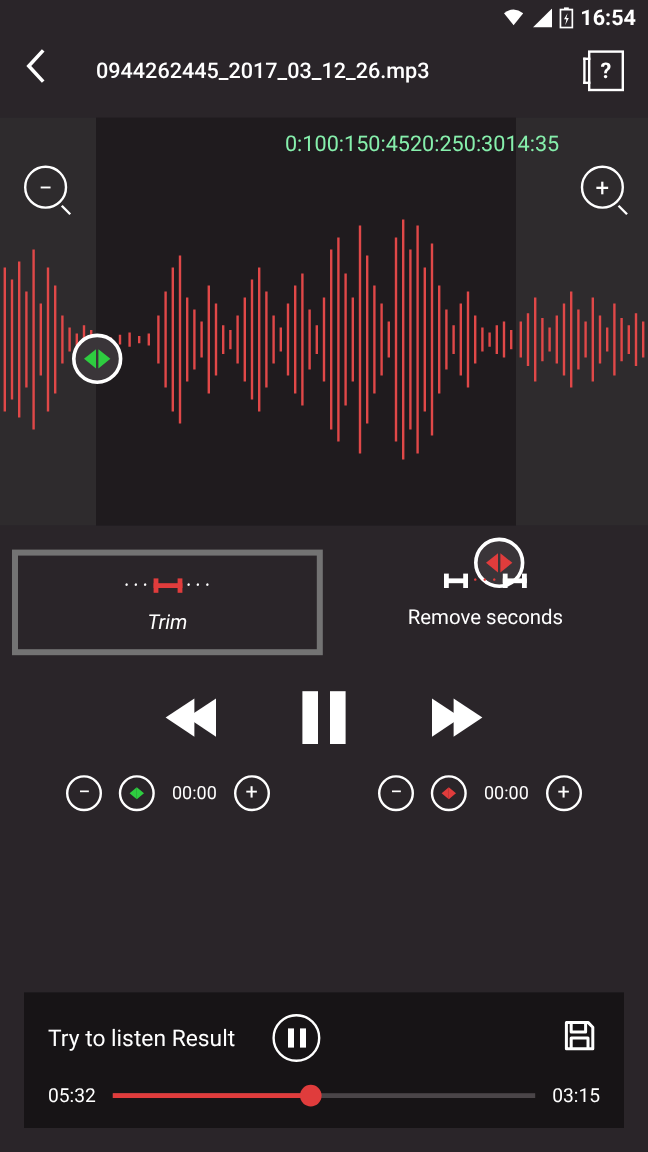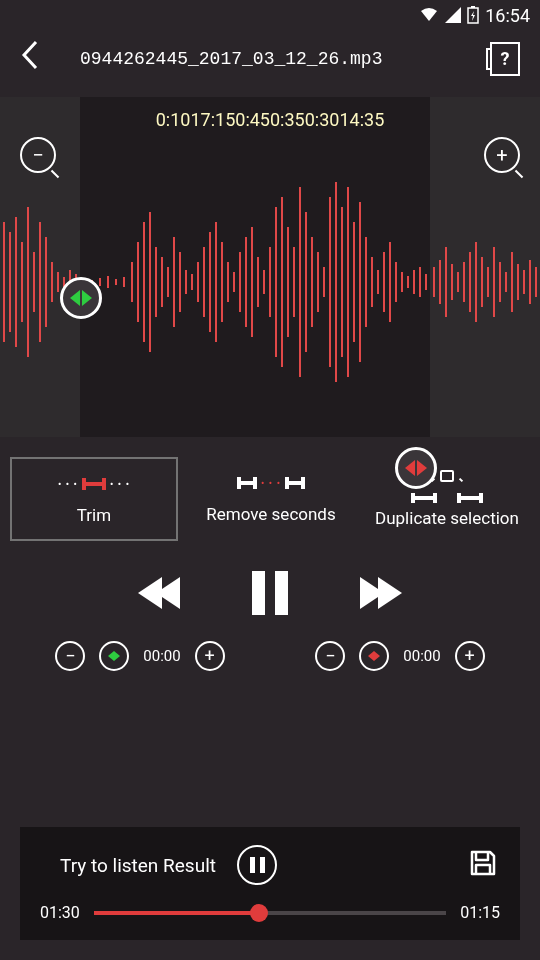--- a/index.html
+++ b/index.html
@@ -12,48 +12,48 @@
     position: relative;
   }
   .status-bar {
     height: 30px;
     display: flex;
     justify-content: flex-end;
     align-items: center;
     padding: 0 10px;
     gap: 6px;
     font-size: 18px;
-    font-weight: 400;
+    font-weight: 700;
   }
   .status-bar .icon { display: inline-flex; }
   .header {
     display: flex;
     align-items: center;
     padding: 10px 20px 20px 20px;
   }
   .back-btn { width: 40px; font-size: 30px; }
-  .file-info { flex: 1; padding-left: 20px; font-family: Liberation Mono, monospace; }
+  .file-info { flex: 1; padding-left: 20px; }
   .file-name { font-size: 18px; font-weight: 500; }
   .file-meta { font-size: 16px; font-style: italic; color: #ccc; margin-top: 4px; }
   .help-btn { width: 30px; height: 34px; border: 2px solid #fff; position: relative; display:flex; justify-content:center; align-items:center; font-size:18px; font-weight:bold;}
   .help-btn::before { content:""; position:absolute; left:-6px; top:4px; bottom:4px; width:4px; border:2px solid #fff; border-right:none;}
   .waveform {
     height: 340px;
     position: relative;
     background: #1f1b1e;
     display:flex;
   }
   .wf-side { background: rgba(255,255,255,0.07); }
   .wf-left { width: 80px; }
   .wf-right { width: 110px; }
   .wf-mid { flex:1; }
   .time-ruler {
     position:absolute; top:12px; left:0; right:0;
-    display:flex; justify-content:center;
-    font-size:18px; color:#fef9c3;
+    display:flex; justify-content:flex-end;
+    font-size:18px; color:#86efac;
     padding: 0 74px;
   }
   .zoom-btn {
     position:absolute; top:40px;
     width:36px; height:36px; border-radius:50%;
     border:2px solid #fff;
     display:flex; align-items:center; justify-content:center;
     font-size:20px;
   }
   .zoom-out { left:20px; }
@@ -87,21 +87,21 @@
     padding: 20px 10px;
     gap:10px;
   }
   .tool {
     flex:1;
     display:flex; flex-direction:column; align-items:center;
     padding:12px 4px;
     border:1px solid transparent;
     font-size:17px;
   }
-  .tool.active { border:2px solid #737373; }
+  .tool.active { border:5px solid #737373;font-style:italic; }
   .tool-icon { height:26px; display:flex; align-items:center; margin-bottom:8px; position:relative;}
   .trim-icon::before { content:"• • •"; color:#fff; letter-spacing:1px; margin-right:4px; font-size:10px;}
   .trim-icon .bar { width:24px; height:4px; background:#e03c3c; position:relative;}
   .trim-icon .bar::before, .trim-icon .bar::after { content:""; position:absolute; width:4px; height:12px; background:#e03c3c; top:-4px;}
   .trim-icon .bar::before{left:0;} .trim-icon .bar::after{right:0;}
   .trim-icon::after { content:"• • •"; color:#fff; letter-spacing:1px; margin-left:4px; font-size:10px;}
   .remove-icon { display:flex; align-items:center; gap:4px;}
   .remove-icon .seg { width:20px; height:4px; background:#fff; position:relative;}
   .remove-icon .seg::before, .remove-icon .seg::after { content:""; position:absolute; width:4px; height:12px; background:#fff; top:-4px;}
   .remove-icon .seg:first-child::before{left:0;} .remove-icon .seg:first-child::after{right:0;}
@@ -139,21 +139,21 @@
   .dot-red .t{width:0;height:0;border-top:5px solid transparent;border-bottom:5px solid transparent;}
   .dot-red .t:first-child{border-right:6px solid #e03c3c;}
   .dot-red .t:last-child{border-left:6px solid #e03c3c;}
   .tc-time { font-size:15px; }
   .result-panel {
     position:absolute; left:20px; right:20px; bottom:20px;
     background:#171416;
     padding:18px 20px;
   }
   .rp-top { display:flex; align-items:center; gap:14px;}
-  .rp-label { font-size:19px; flex:1;margin-left:20px;}
+  .rp-label { font-size:19px; flex:1;}
   .rp-pause { width:40px;height:40px;border-radius:50%;border:2.5px solid #fff;display:flex;align-items:center;justify-content:center;gap:5px;}
   .rp-pause .b{width:5px;height:16px;background:#fff;}
   .save-btn { width:32px; }
   .progress { margin-top:18px; display:flex; align-items:center; gap:14px; font-size:16px;}
   .prog-bar { flex:1; height:4px; background:#4a4548; position:relative;}
   .prog-fill { position:absolute; left:0; top:0; bottom:0; width:47%; background:#e03c3c;}
   .prog-thumb { position:absolute; left:47%; top:50%; transform:translate(-50%,-50%); width:18px; height:18px; border-radius:50%; background:#e03c3c;}
 </style>
 </head>
 <body>
@@ -191,23 +191,23 @@
   <div class="help-btn">?</div>
 </div>
 
 <div class="waveform">
   <div class="wf-side wf-left"></div>
   <div class="wf-mid"></div>
   <div class="wf-side wf-right"></div>
 
   <div class="time-ruler">
     <span>0:10</span>
-    <span>17:15</span>
+    <span>0:15</span>
     <span>0:45</span>
-    <span>0:35</span>
+    <span>20:25</span>
     <span>0:30</span>
     <span>14:35</span>
   </div>
 
   <div class="zoom-btn zoom-out">−</div>
   <div class="zoom-btn zoom-in">+</div>
 
   <svg class="wave-svg" preserveAspectRatio="none" viewBox="0 0 540 260">
     <g stroke="#e04848" stroke-width="2">
       <line x1="4" y1="70" x2="4" y2="190"></line>
@@ -318,28 +318,20 @@
     <span>Trim</span>
   </div>
   <div class="tool">
     <div class="tool-icon remove-icon">
       <div class="seg"></div>
         <span class="dots">• • •</span>
         <div class="seg"></div>
     </div>
     <span>Remove seconds</span>
   </div>
-  <div class="tool">
-    <div class="tool-icon dup-icon">
-      <div class="top"></div>
-        <div class="seg2 l"></div>
-        <div class="seg2 r"></div>
-    </div>
-    <span>Duplicate selection</span>
-  </div>
 </div>
 
 <div class="playback">
   <div class="pb-btn pb-rewind">
     <div class="t"></div>
       <div class="t"></div>
   </div>
   <div class="pb-btn pb-pause">
     <div class="bar"></div>
       <div class="bar"></div>
@@ -379,20 +371,20 @@
         <div class="b"></div>
       </div>
     <div style="flex:1"></div>
     <div class="save-btn">
       <svg width="30" height="30" viewBox="0 0 30 30">
           <path d="M4 4 L22 4 L26 8 L26 26 L4 26 Z M8 4 L8 12 L20 12 L20 4 M8 26 L8 17 L22 17 L22 26" stroke="#fff" stroke-width="2.5" fill="none" stroke-linejoin="round"></path>
         </svg>
     </div>
   </div>
   <div class="progress">
-    <span>01:30</span>
+    <span>05:32</span>
     <div class="prog-bar">
       <div class="prog-fill"></div>
         <div class="prog-thumb"></div>
     </div>
-    <span>01:15</span>
+    <span>03:15</span>
   </div>
 </div>
 
 </body></html>

